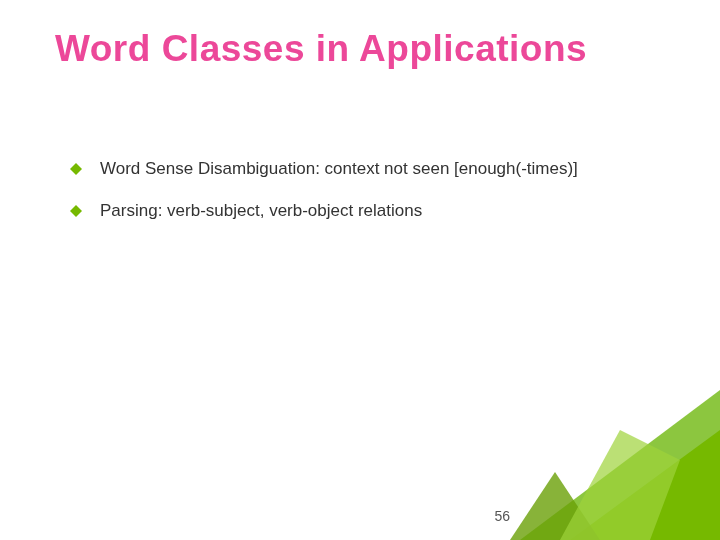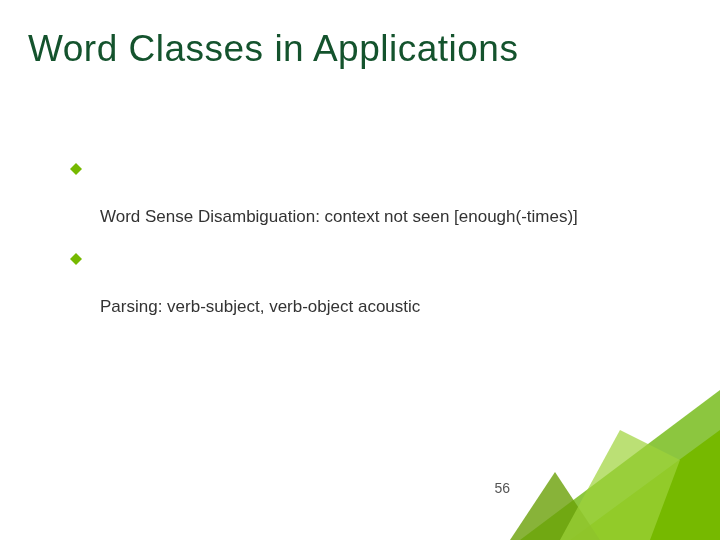--- a/index.html
+++ b/index.html
@@ -14,25 +14,25 @@
   }
   .slide {
     position: relative;
     width: 720px;
     height: 540px;
     box-sizing: border-box;
   }
   .title {
     position: absolute;
     top: 28px;
-    left: 28px;
+    left: 55px;
     font-size: 37px;
-    color: #14532d;
+    color: #ec4899;
     font-family: "Trebuchet MS", Tahoma, sans-serif;
-    font-weight: 400;
+    font-weight: 700;
     letter-spacing: 0.5px;
   }
   .body {
     position: absolute;
     top: 158px;
     left: 70px;
     width: 520px;
   }
   .item {
     display: flex;
@@ -53,24 +53,24 @@
     border-right: 6px solid transparent;
     border-top: 6px solid transparent;
     border-bottom: 6px solid transparent;
     position: relative;
   }
   .bullet svg {
     position: absolute;
     top: -6px;
     left: -6px;
   }
-  .text { flex: 1 1 auto; margin-top: 48px; }
+  .text { flex: 1 1 auto; }
   .slidenum {
     position: absolute;
-    bottom: 44px;
+    bottom: 16px;
     right: 210px;
     font-size: 14px;
     color: #555;
     font-family: Tahoma, sans-serif;
   }
   .corner {
     position: absolute;
     right: 0;
     bottom: 0;
     width: 210px;
@@ -93,21 +93,21 @@
           </svg>
       </span>
       <span class="text">Word Sense Disambiguation: context not seen [enough(-times)]</span>
     </div>
     <div class="item">
       <span class="bullet">
         <svg width="12" height="12">
             <polygon points="6,0 12,6 6,12 0,6" fill="#76b900"></polygon>
           </svg>
       </span>
-      <span class="text">Parsing: verb-subject, verb-object acoustic</span>
+      <span class="text">Parsing: verb-subject, verb-object relations</span>
     </div>
   </div>
 
   <div class="slidenum">56</div>
 
   <div class="corner">
     <svg width="210" height="150">
       <polygon points="210,0 210,150 10,150" fill="#8cc63f"></polygon>
       <polygon points="210,40 210,150 60,150" fill="#76b900"></polygon>
       <polygon points="0,150 90,150 45,82" fill="#6aa007" opacity="0.8"></polygon>

